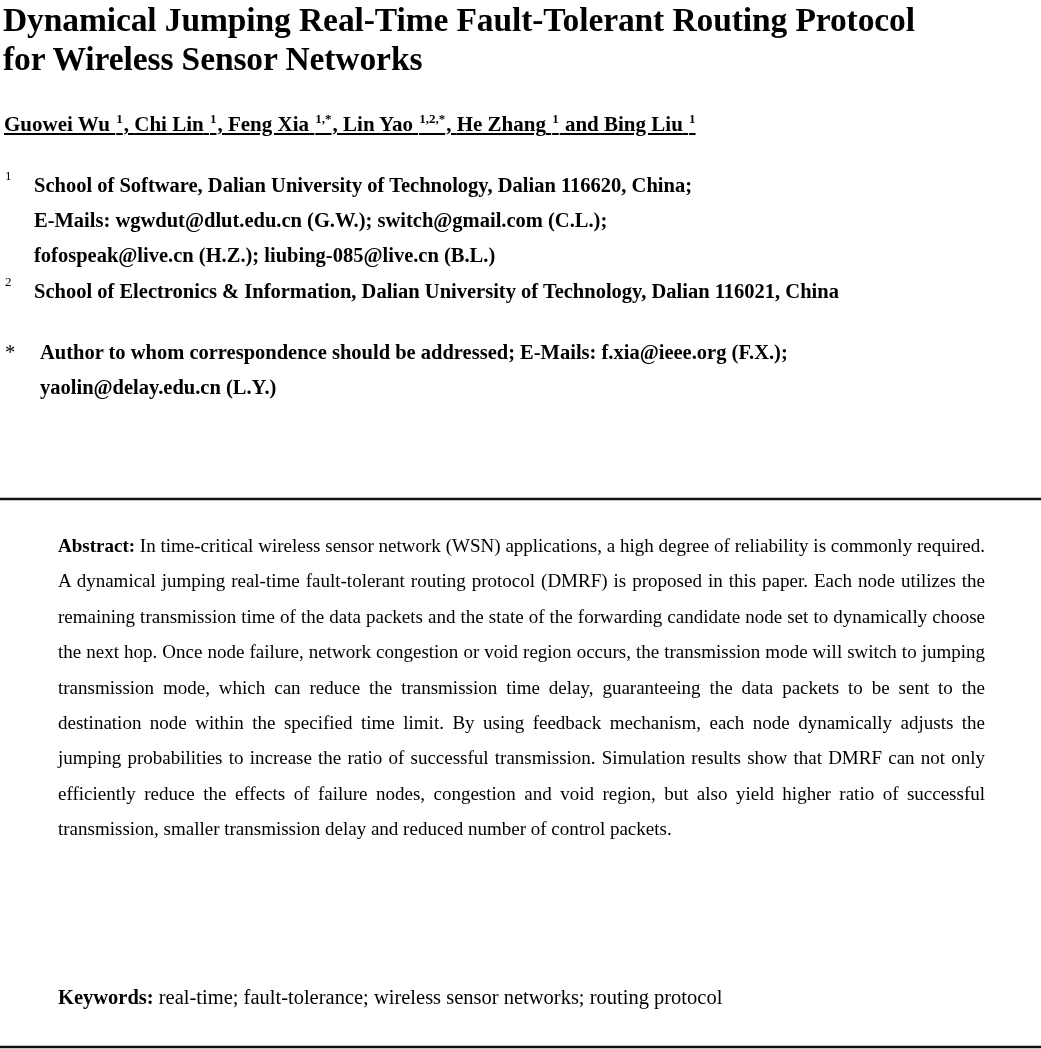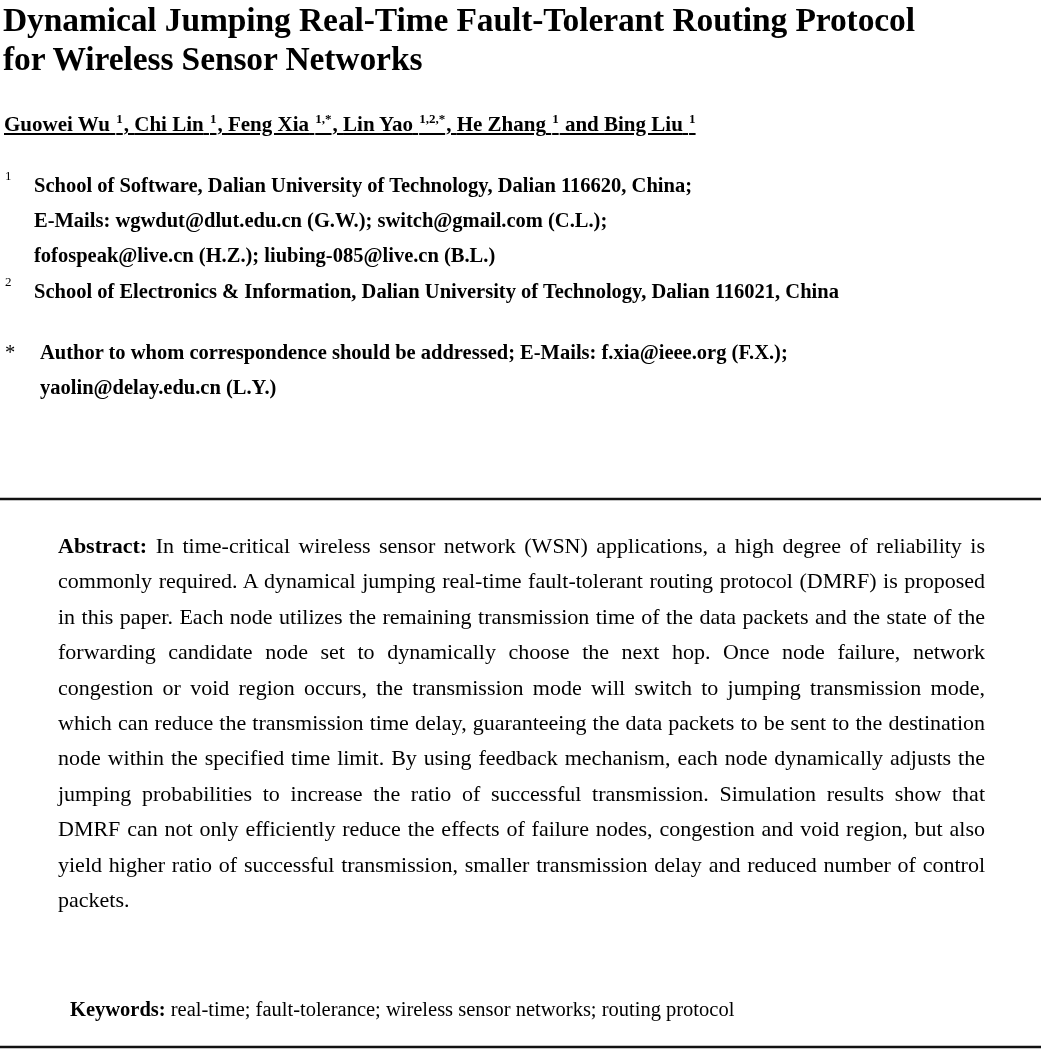--- a/index.html
+++ b/index.html
@@ -90,36 +90,36 @@
       background: #111111;
       box-shadow: 0 0 0 0.5px #888888;
     }
     .rule-top { top: 498px; }
     .rule-bottom { top: 1046px; }
     .abstract {
       position: absolute;
       left: 58px;
       top: 528px;
       width: 927px;
-      font-size: 22px;
+      font-size: 19px;
       line-height: 35.4px;
       text-align: justify;
       margin: 0;
     }
     .abstract b, .keywords b {
       font-weight: bold;
     }
     .keywords {
       position: absolute;
       left: 58px;
       top: 980px;
       font-size: 20.5px;
       line-height: 35px;
       white-space: nowrap;
-      margin: 12px;
+      margin: 0;
     }
   </style>
 </head>
 <body>
 
 <h1 class="title">
   <span class="line">Dynamical Jumping Real-Time Fault-Tolerant Routing Protocol</span>
   <span class="line">for Wireless Sensor Networks</span>
 </h1>
 

